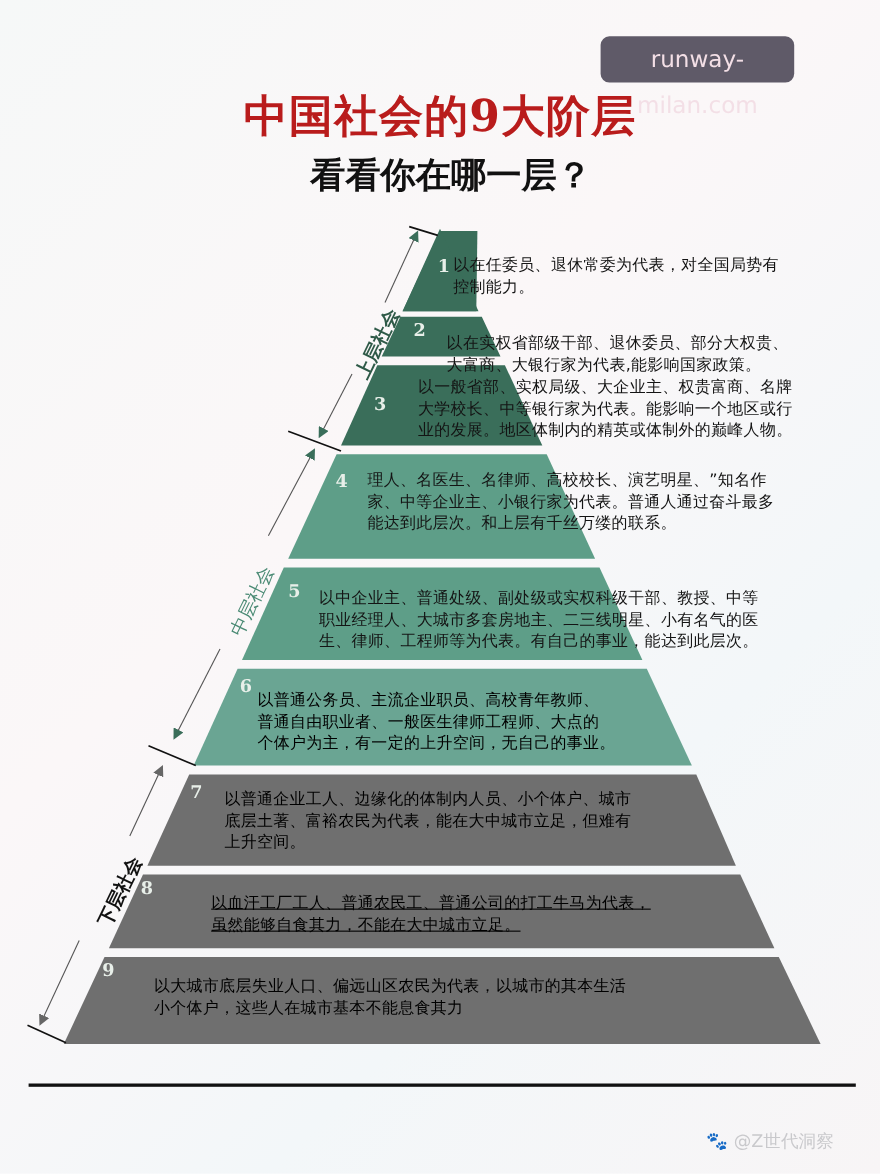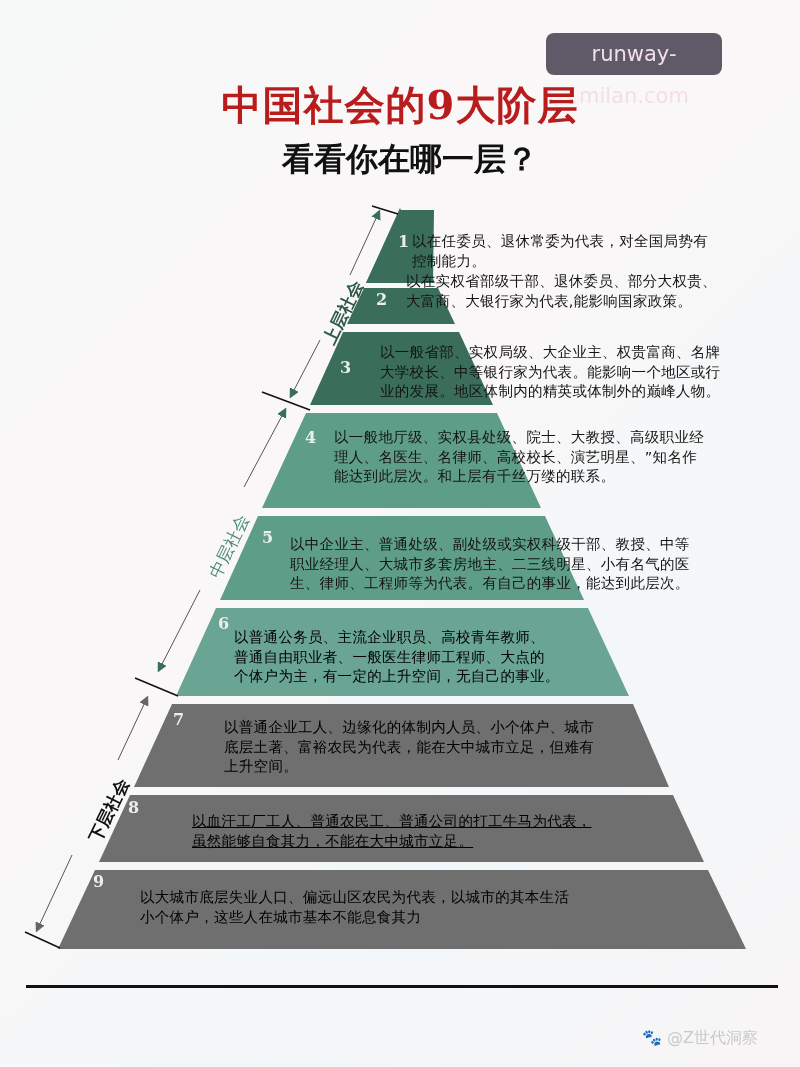--- a/index.html
+++ b/index.html
@@ -80,45 +80,45 @@
 <div class="num" style="left:262px;top:528px;">5</div>
 <div class="num" style="left:218px;top:614px;">6</div>
 <div class="num" style="left:173px;top:710px;">7</div>
 <div class="num" style="left:128px;top:798px;">8</div>
 <div class="num" style="left:93px;top:872px;">9</div>
 
 <div class="txt dark" style="left:412px;top:232px;">
   <div>以在任委员、退休常委为代表，对全国局势有</div>
   <div>控制能力。</div>
 </div>
-<div class="txt dark" style="left:406px;top:272px;">
+<div class="txt dark" style="left:406px;top:303px;">
   <div>以在实权省部级干部、退休委员、部分大权贵、</div>
   <div>大富商、大银行家为代表,能影响国家政策。</div>
 </div>
 <div class="txt dark" style="left:380px;top:343px;">
   <div>以一般省部、实权局级、大企业主、权贵富商、名牌</div>
   <div>大学校长、中等银行家为代表。能影响一个地区或行</div>
   <div>业的发展。地区体制内的精英或体制外的巅峰人物。</div>
 </div>
 <div class="txt dark" style="left:334px;top:428px;">
-  <div>以一般地厅级、实权县处级、院士、大教授、高级职业经</div>
   <div>理人、名医生、名律师、高校校长、演艺明星、”知名作</div>
+  <div>家、中等企业主、小银行家为代表。普通人通过奋斗最多</div>
   <div>能达到此层次。和上层有千丝万缕的联系。</div>
 </div>
 <div class="txt dark" style="left:290px;top:535px;">
   <div>以中企业主、普通处级、副处级或实权科级干部、教授、中等</div>
   <div>职业经理人、大城市多套房地主、二三线明星、小有名气的医</div>
   <div>生、律师、工程师等为代表。有自己的事业，能达到此层次。</div>
 </div>
 <div class="txt light" style="left:234px;top:628px;">
   <div>以普通公务员、主流企业职员、高校青年教师、</div>
   <div>普通自由职业者、一般医生律师工程师、大点的</div>
   <div>个体户为主，有一定的上升空间，无自己的事业。</div>
 </div>
-<div class="txt light" style="left:204px;top:718px;margin-left:20px;">
+<div class="txt light" style="left:204px;top:718px;">
   <div>以普通企业工人、边缘化的体制内人员、小个体户、城市</div>
   <div>底层土著、富裕农民为代表，能在大中城市立足，但难有</div>
   <div>上升空间。</div>
 </div>
 <div class="txt light" style="left:192px;top:812px;text-decoration:underline;">
   <div>以血汗工厂工人、普通农民工、普通公司的打工牛马为代表，</div>
   <div>虽然能够自食其力，不能在大中城市立足。</div>
 </div>
 <div class="txt light" style="left:140px;top:888px;width:540px;">
   <div>以大城市底层失业人口、偏远山区农民为代表，以城市的其本生活</div>

